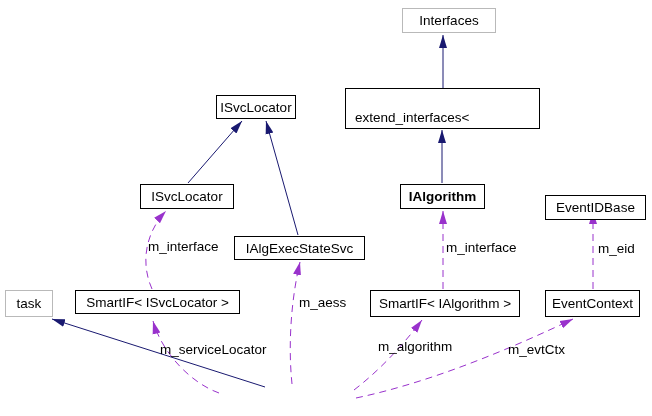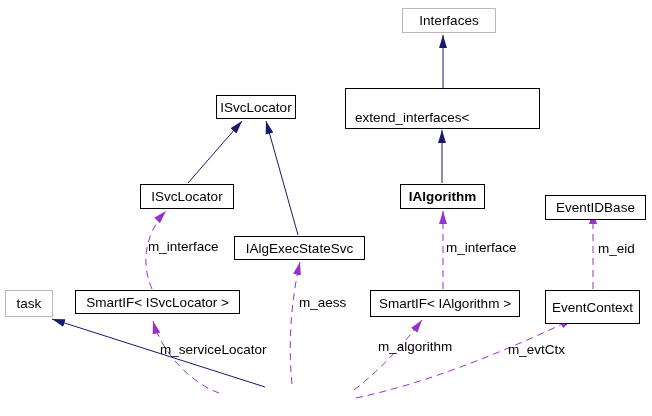--- a/index.html
+++ b/index.html
@@ -121,16 +121,16 @@
   <div class="node" style="left:545px; top:184px; width:101px; height:25px;margin-top:11px;">EventIDBase</div>
 
   <div class="node external" style="left:5px; top:290px; width:48px; height:27px;">task</div>
 
   <div class="node" style="left:234px; top:236px; width:131px; height:24px;">IAlgExecStateSvc</div>
 
   <div class="node" style="left:75px; top:290px; width:165px; height:24px;">SmartIF&lt; ISvcLocator &gt;</div>
 
   <div class="node" style="left:370px; top:290px; width:150px; height:27px;text-align:center;">SmartIF&lt; IAlgorithm &gt;</div>
 
-  <div class="node" style="left:545px; top:290px; width:95px; height:34px;">EventContext</div>
+  <div class="node" style="left:545px; top:290px; width:95px; height:27px;">EventContext</div>
 
 
 </div>
 
 </body></html>

